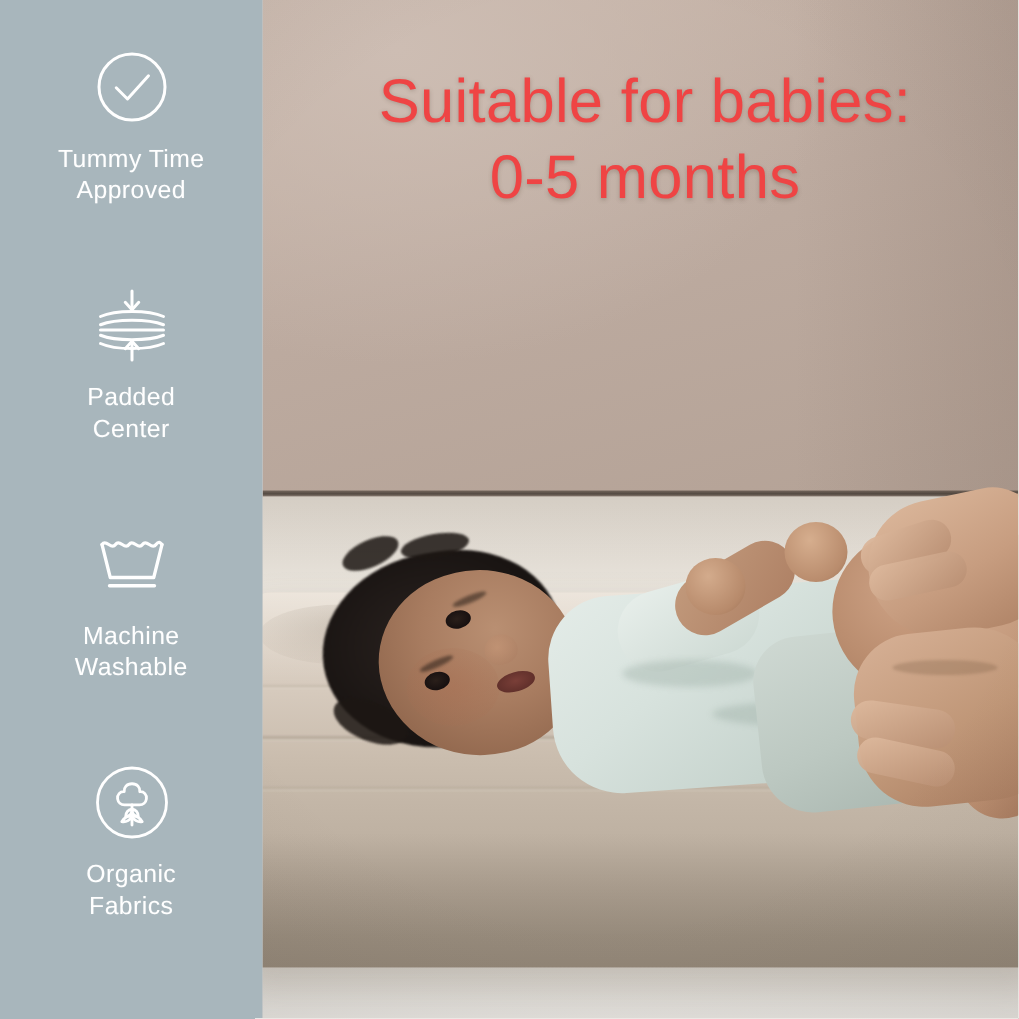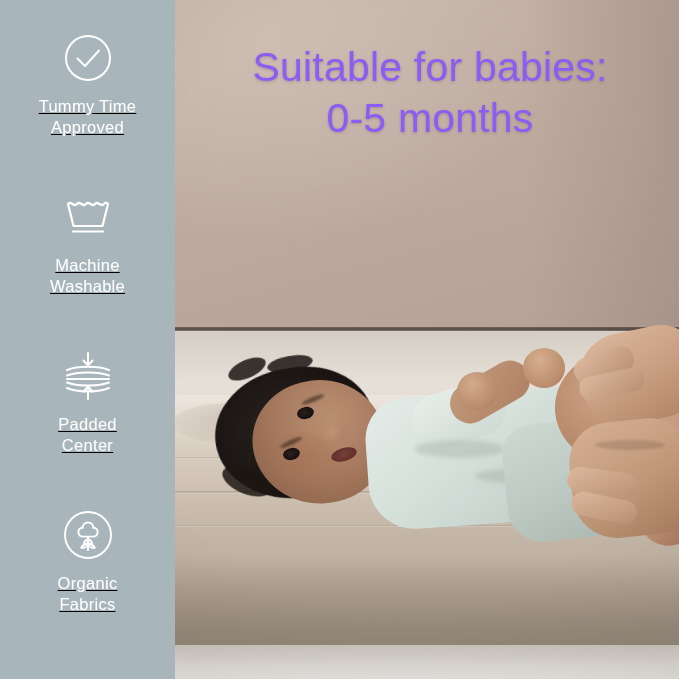--- a/index.html
+++ b/index.html
@@ -24,21 +24,20 @@
     position: absolute;
     left: 0;
     top: 0;
     width: 175px;
     height: 679px;
     background: #a8b6bc;
     z-index: 5;
     display: flex;
     flex-direction: column;
     align-items: center;
-    text-decoration: underline;
   }
   .feature {
     width: 175px;
     height: 159px;
     display: flex;
     flex-direction: column;
     align-items: center;
     justify-content: flex-start;
     padding-top: 30px;
     box-sizing: border-box;
@@ -345,21 +344,21 @@
     background: radial-gradient(ellipse 520px 560px at 45% 45%, rgba(0,0,0,0) 55%, rgba(60,48,38,0.10) 100%);
   }
 
   
   .headline {
     position: absolute;
     left: 195px;
     top: 42px;
     width: 470px;
     z-index: 9;
-    color: #8b5cf6;
+    color: #ef4444;
     font-size: 41px;
     line-height: 51px;
     text-align: center;
     font-weight: 400;
     letter-spacing: 0.2px;
     text-shadow: 0 1px 3px rgba(90,72,58,0.30);
   }
   .headline .hl-line { display: block; }
 </style>
 </head>
@@ -432,32 +431,20 @@
 
     <div class="feature">
       <div class="feature-icon">
         <svg width="48" height="48" viewBox="0 0 48 48" fill="none" stroke="#ffffff" stroke-width="2" stroke-linecap="round" stroke-linejoin="round">
           <circle cx="24" cy="24" r="22"></circle>
           <path d="M13.5 24.5 L21 32 L35 16.5"></path>
         </svg>
       </div>
       <div class="feature-label">Tummy Time
 Approved</div>
-    </div>
-
-    <div class="feature">
-      <div class="feature-icon">
-        <svg width="48" height="44" viewBox="0 0 48 44" fill="none" stroke="#ffffff" stroke-width="2.2" stroke-linecap="round" stroke-linejoin="round">
-          <path d="M4 9 C7 5, 10 13, 13 9 C16 5, 19 13, 22 9 C25 5, 28 13, 31 9 C34 5, 37 13, 40 9 C42 6.5, 43 8, 44 9"></path>
-          <path d="M4 9 L9.5 31 L38.5 31 L44 9"></path>
-          <path d="M9 36.5 L39 36.5"></path>
-        </svg>
-      </div>
-      <div class="feature-label">Machine
-Washable</div>
     </div>
 
     <div class="feature">
       <div class="feature-icon">
         <svg width="54" height="54" viewBox="0 0 54 54" fill="none" stroke="#ffffff" stroke-width="2" stroke-linecap="round" stroke-linejoin="round">
           <path d="M27 4 L27 16"></path>
           <path d="M22.5 11.5 L27 16.5 L31.5 11.5"></path>
           <path d="M6 21 C16 16.5, 38 16.5, 48 21"></path>
           <path d="M6 26.5 C16 22.5, 38 22.5, 48 26.5"></path>
           <path d="M6 30 L48 30"></path>
@@ -466,20 +453,32 @@
           <path d="M27 50 L27 38"></path>
           <path d="M22.5 42.5 L27 37.5 L31.5 42.5"></path>
         </svg>
       </div>
       <div class="feature-label">Padded
 Center</div>
     </div>
 
     <div class="feature">
       <div class="feature-icon">
+        <svg width="48" height="44" viewBox="0 0 48 44" fill="none" stroke="#ffffff" stroke-width="2.2" stroke-linecap="round" stroke-linejoin="round">
+          <path d="M4 9 C7 5, 10 13, 13 9 C16 5, 19 13, 22 9 C25 5, 28 13, 31 9 C34 5, 37 13, 40 9 C42 6.5, 43 8, 44 9"></path>
+          <path d="M4 9 L9.5 31 L38.5 31 L44 9"></path>
+          <path d="M9 36.5 L39 36.5"></path>
+        </svg>
+      </div>
+      <div class="feature-label">Machine
+Washable</div>
+    </div>
+
+    <div class="feature">
+      <div class="feature-icon">
         <svg width="50" height="50" viewBox="0 0 50 50" fill="none" stroke="#ffffff" stroke-width="1.9" stroke-linecap="round" stroke-linejoin="round">
           <circle cx="25" cy="25" r="23"></circle>
           <path d="M25 12.5 C21.5 12.5, 19.5 15, 19.8 17.8 C17 17.6, 15 19.8, 15.4 22.6 C15.7 25, 17.6 26.6, 20 26.6 L30 26.6 C32.4 26.6, 34.3 25, 34.6 22.6 C35 19.8, 33 17.6, 30.2 17.8 C30.5 15, 28.5 12.5, 25 12.5 Z"></path>
           <path d="M25 26.6 L25 40"></path>
           <path d="M25 29.5 C22.5 29.5, 20.8 31.8, 20.8 34.3 C23.3 34.3, 25 32.2, 25 29.5 Z"></path>
           <path d="M25 29.5 C27.5 29.5, 29.2 31.8, 29.2 34.3 C26.7 34.3, 25 32.2, 25 29.5 Z"></path>
           <path d="M25 33.8 C22 33.8, 19.5 35.5, 18.2 37.8 C21.2 38.4, 24 36.6, 25 33.8 Z"></path>
           <path d="M25 33.8 C28 33.8, 30.5 35.5, 31.8 37.8 C28.8 38.4, 26 36.6, 25 33.8 Z"></path>
         </svg>
       </div>

